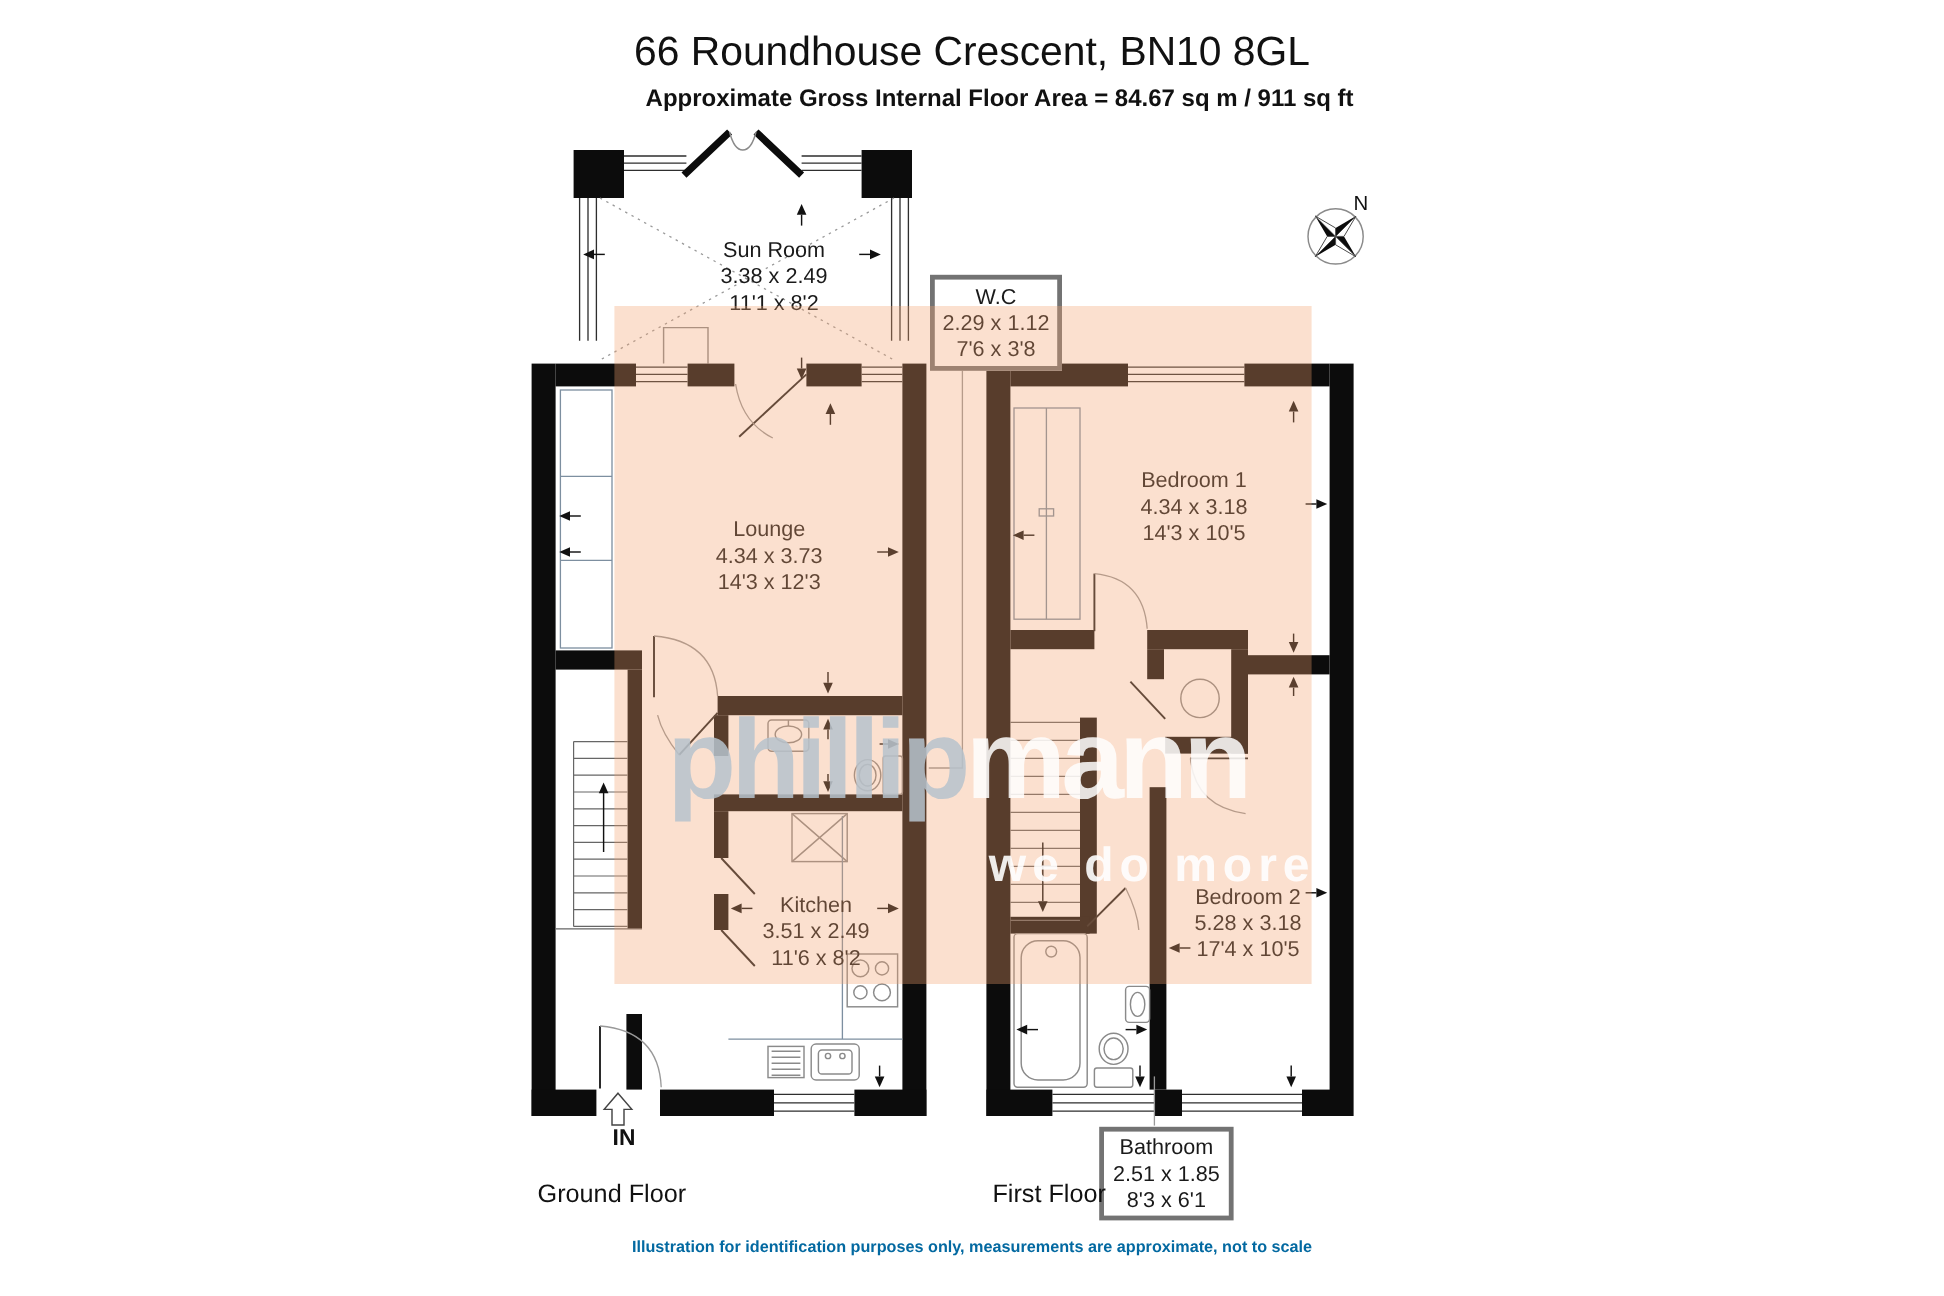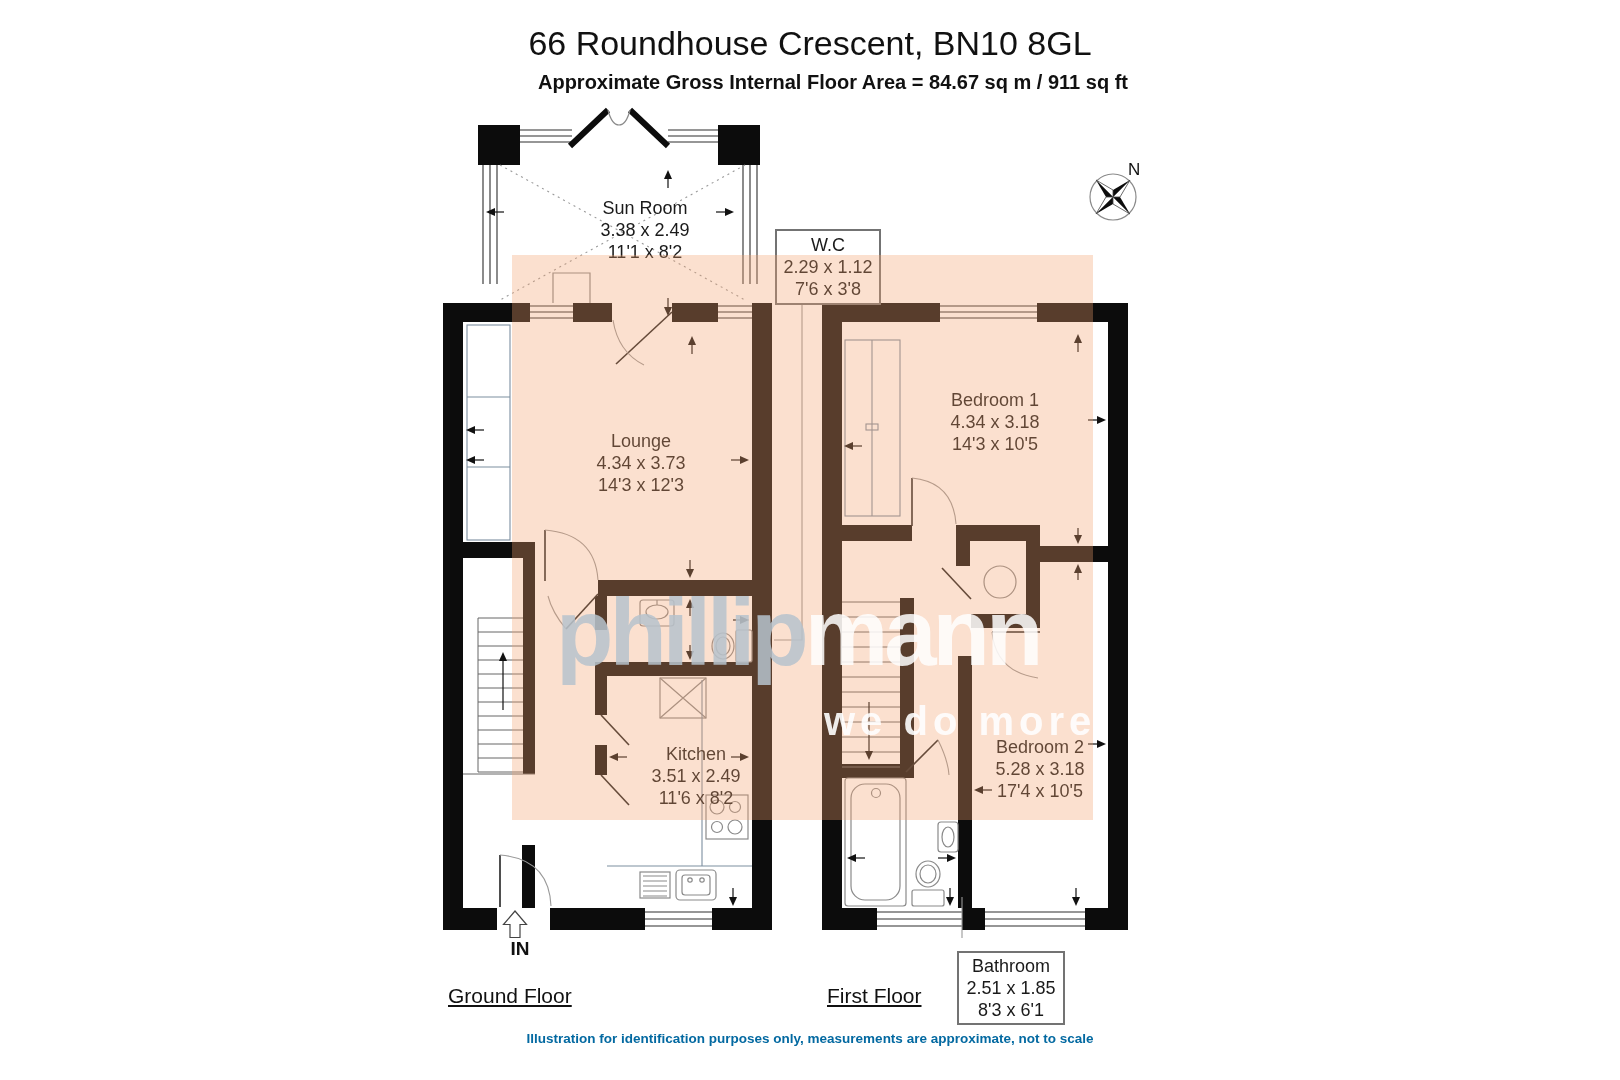--- a/index.html
+++ b/index.html
@@ -4,23 +4,23 @@
 <style>
   html,body{margin:0;padding:0;background:#fff;}
   .page{position:relative;width:1620px;height:1080px;background:#fff;
         font-family:"Liberation Sans",sans-serif;overflow:hidden;}
   .abs{position:absolute;}
   .title{left:0;right:0;top:24px;text-align:center;font-size:34px;color:#111;letter-spacing:0;}
   .subtitle{left:0;right:0;top:71px;text-align:center;font-size:20px;font-weight:bold;color:#111;padding-left:46px;}
   .plan-svg{left:0;top:0;z-index:1;}
   .rlabel{transform:translateX(-50%);text-align:center;font-size:18px;line-height:22px;
           color:#1a1a1a;white-space:nowrap;z-index:2;}
-  .callout{background:#fff;border:2px solid #737373;text-align:center;font-size:18px;line-height:22px;
+  .callout{background:#fff;border:4px solid #737373;text-align:center;font-size:18px;line-height:22px;
            color:#1a1a1a;display:flex;flex-direction:column;justify-content:center;z-index:2;white-space:nowrap;}
-  .floorlabel{font-size:21px;color:#111;z-index:2;white-space:nowrap;text-decoration:underline;}
+  .floorlabel{font-size:21px;color:#111;z-index:2;white-space:nowrap;}
   .in-label{font-size:19px;font-weight:600;color:#111;transform:translateX(-50%);z-index:2;}
   .nlabel{font-size:17px;color:#111;z-index:2;}
   .overlay{left:512px;top:255px;width:581px;height:565px;z-index:3;pointer-events:none;}
   .watermark{z-index:4;font-weight:bold;line-height:1;white-space:nowrap;pointer-events:none;}
   .wm-main{left:556px;top:586px;font-size:94px;letter-spacing:-4px;opacity:.85;}
   .wm-light{color:#b7c3cd;}
   .wm-white{color:#ffffff;}
   .wm-tag{left:808px;top:701px;font-size:40px;letter-spacing:5px;color:#fff;opacity:.9;margin-left:16px;}
   .disclaimer{left:0;right:0;top:1031px;text-align:center;font-size:13.5px;font-weight:700;color:#0369a1;z-index:2;}
   
@@ -293,39 +293,39 @@
     <div>2.29 x 1.12</div>
     <div>7'6 x 3'8</div>
   </div>
 
   <div class="abs rlabel" style="left:641px;top:430px;">
     <div>Lounge</div>
     <div>4.34 x 3.73</div>
     <div>14'3 x 12'3</div>
   </div>
 
-  <div class="abs rlabel" style="left:696px;top:743px;">
+  <div class="abs rlabel" style="left:680px;top:743px;">
     <div>Kitchen</div>
     <div>3.51 x 2.49</div>
     <div>11'6 x 8'2</div>
   </div>
 
   <div class="abs rlabel" style="left:995px;top:389px;">
     <div>Bedroom 1</div>
     <div>4.34 x 3.18</div>
     <div>14'3 x 10'5</div>
   </div>
 
   <div class="abs rlabel" style="left:1040px;top:736px;">
     <div>Bedroom 2</div>
     <div>5.28 x 3.18</div>
     <div>17'4 x 10'5</div>
   </div>
 
-  <div class="abs callout" style="left:957px;top:939px;width:104px;height:70px;margin-top:12px;">
+  <div class="abs callout" style="left:916px;top:939px;width:104px;height:70px;">
     <div>Bathroom</div>
     <div>2.51 x 1.85</div>
     <div>8'3 x 6'1</div>
   </div>
 
   <div class="abs in-label" style="left:520px;top:938px;">IN</div>
   <div class="abs nlabel" style="left:1128px;top:160px;">N</div>
 
   <div class="abs floorlabel" style="left:448px;top:984px;">Ground Floor</div>
   <div class="abs floorlabel" style="left:827px;top:984px;">First Floor</div>

